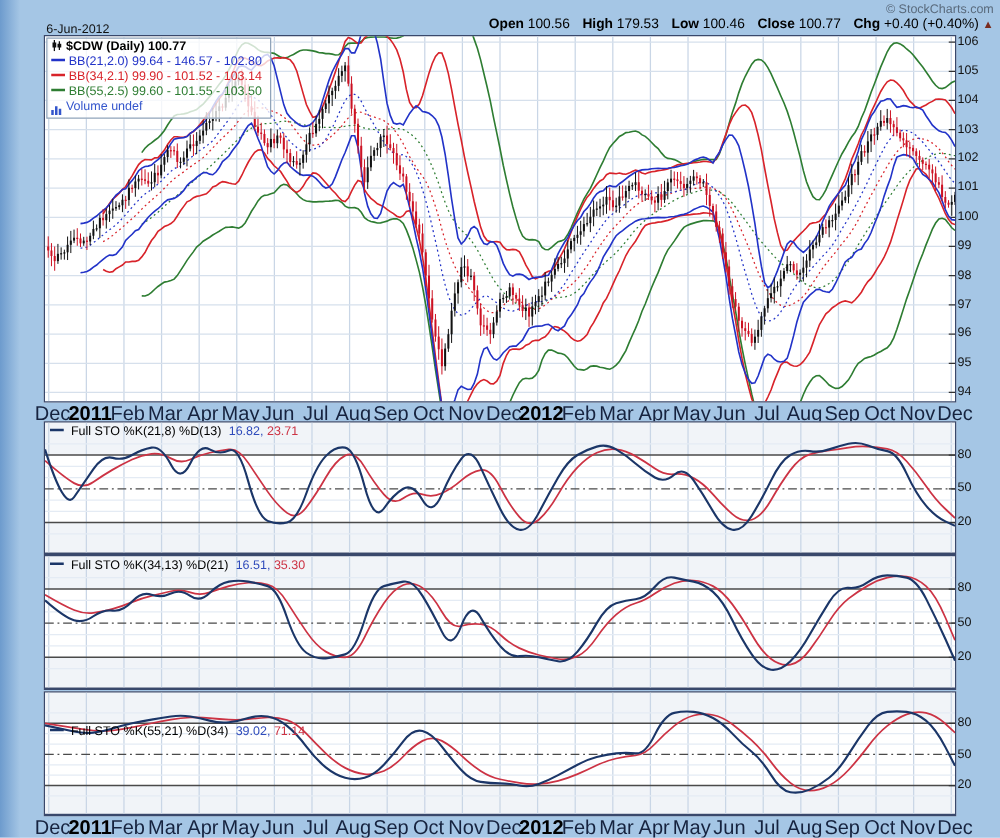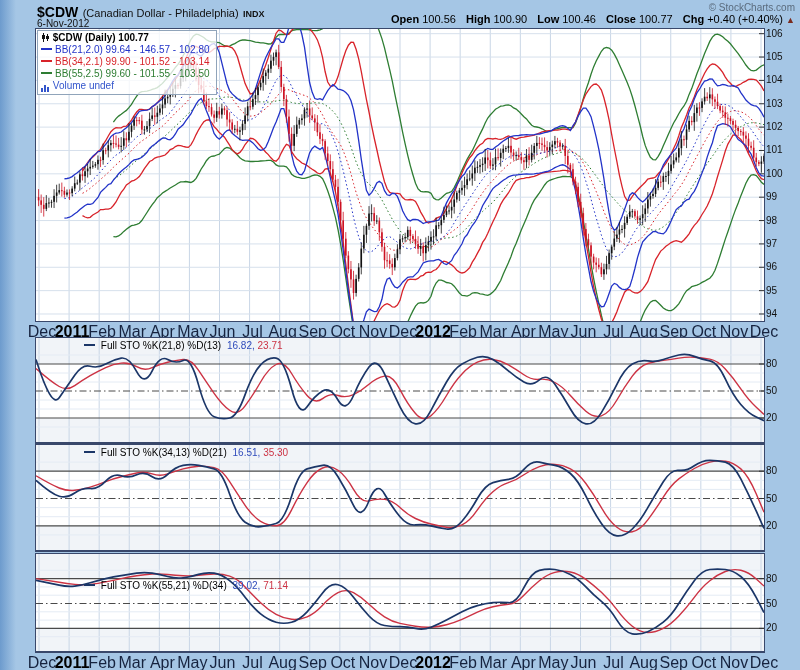--- a/index.html
+++ b/index.html
@@ -20,41 +20,36 @@
   .panel{position:absolute;background:#fff;border:1px solid #39486b;}
   .panel svg{display:block;}
   .legendbox{position:absolute;left:37px;top:30px;background:rgba(255,255,255,.78);
         border:1px solid #90a4ba;padding:1px 6px 2px 3px;font-size:10px;line-height:12px;z-index:5;}
   .legendbox .row{white-space:nowrap;}
   .dash{display:inline-block;width:11px;height:2px;vertical-align:middle;margin-right:3px;position:relative;top:-1px;}
   .vbars i{display:inline-block;width:2px;background:#3355cc;margin-right:1px;vertical-align:bottom;}
   .axis-label{position:absolute;font-size:10px;color:#111;line-height:11px;}
   .month-label{position:absolute;font-size:16px;color:#16233f;transform:translateX(-50%);white-space:nowrap;}
   .month-label.year{font-weight:bold;color:#000;}
-  .plabel{position:absolute;font-size:10px;white-space:nowrap;z-index:4;color:#000;padding-left:44px;}
+  .plabel{position:absolute;font-size:10px;white-space:nowrap;z-index:4;color:#000;}
   .plabel .kv{margin-left:3px;}
 </style>
 </head>
 <body>
 
 <div class="page">
 
-  <div class="abs title-row">
-    <span class="sym">$CDW</span>
-    <span class="symname">(Canadian Dollar - Philadelphia)</span>
-    <span class="exch">INDX</span>
-  </div>
-  <div class="abs date">6-Nov-2012</div>
+  <div class="abs date">6-Jun-2012</div>
   <div class="abs copyright">© StockCharts.com</div>
 
   <div class="abs quote">
     <b>Open</b>
     <span>100.56</span>
     <b>High</b>
-    <span>100.90</span>
+    <span>179.53</span>
     <b>Low</b>
     <span>100.46</span>
     <b>Close</b>
     <span>100.77</span>
     <b>Chg</b>
     <span>+0.40 (+0.40%)</span>
     <span class="tri">▲</span>
   </div>
 
   <div class="panel" style="left:35px;top:28px;width:728px;height:292px;">

